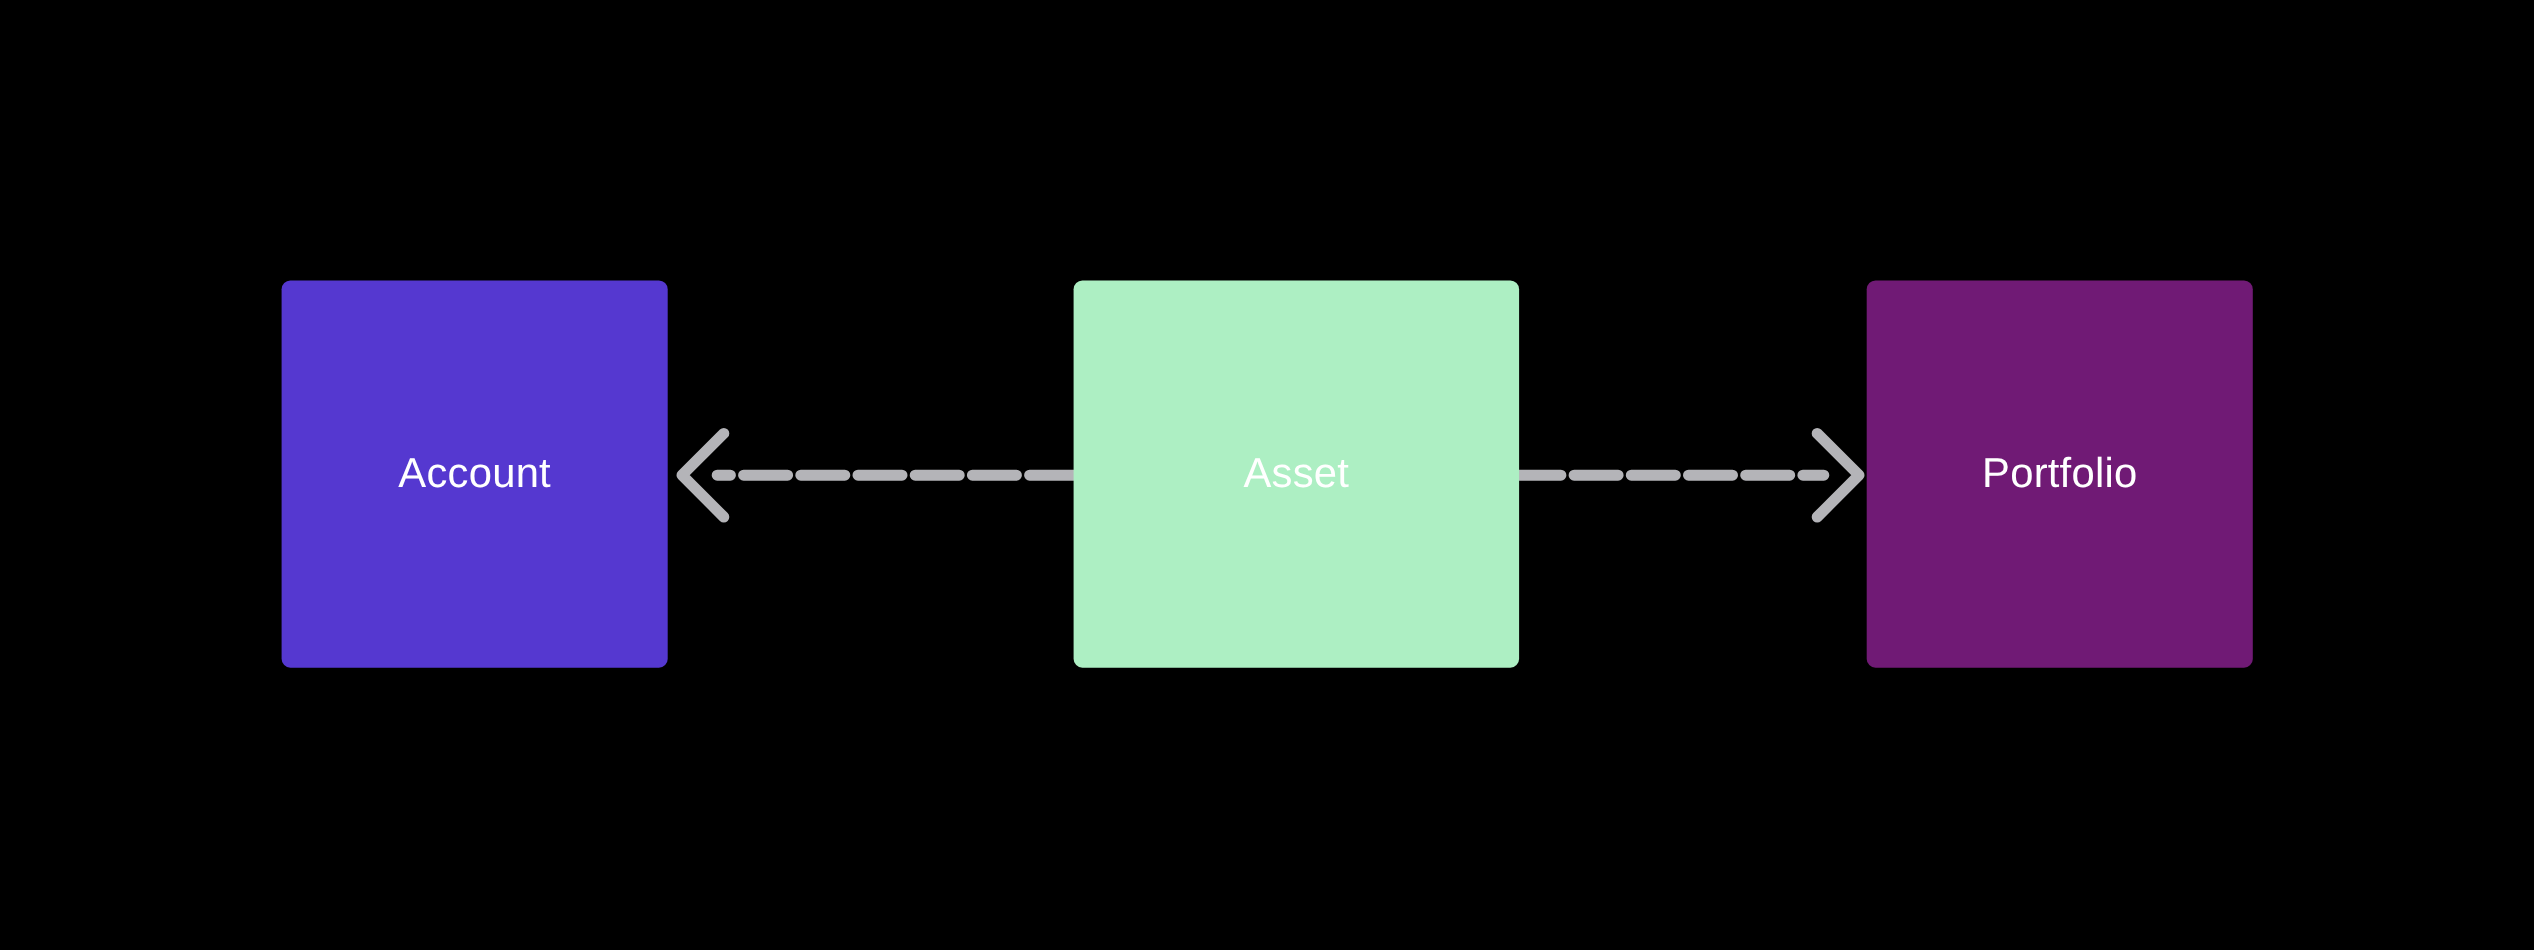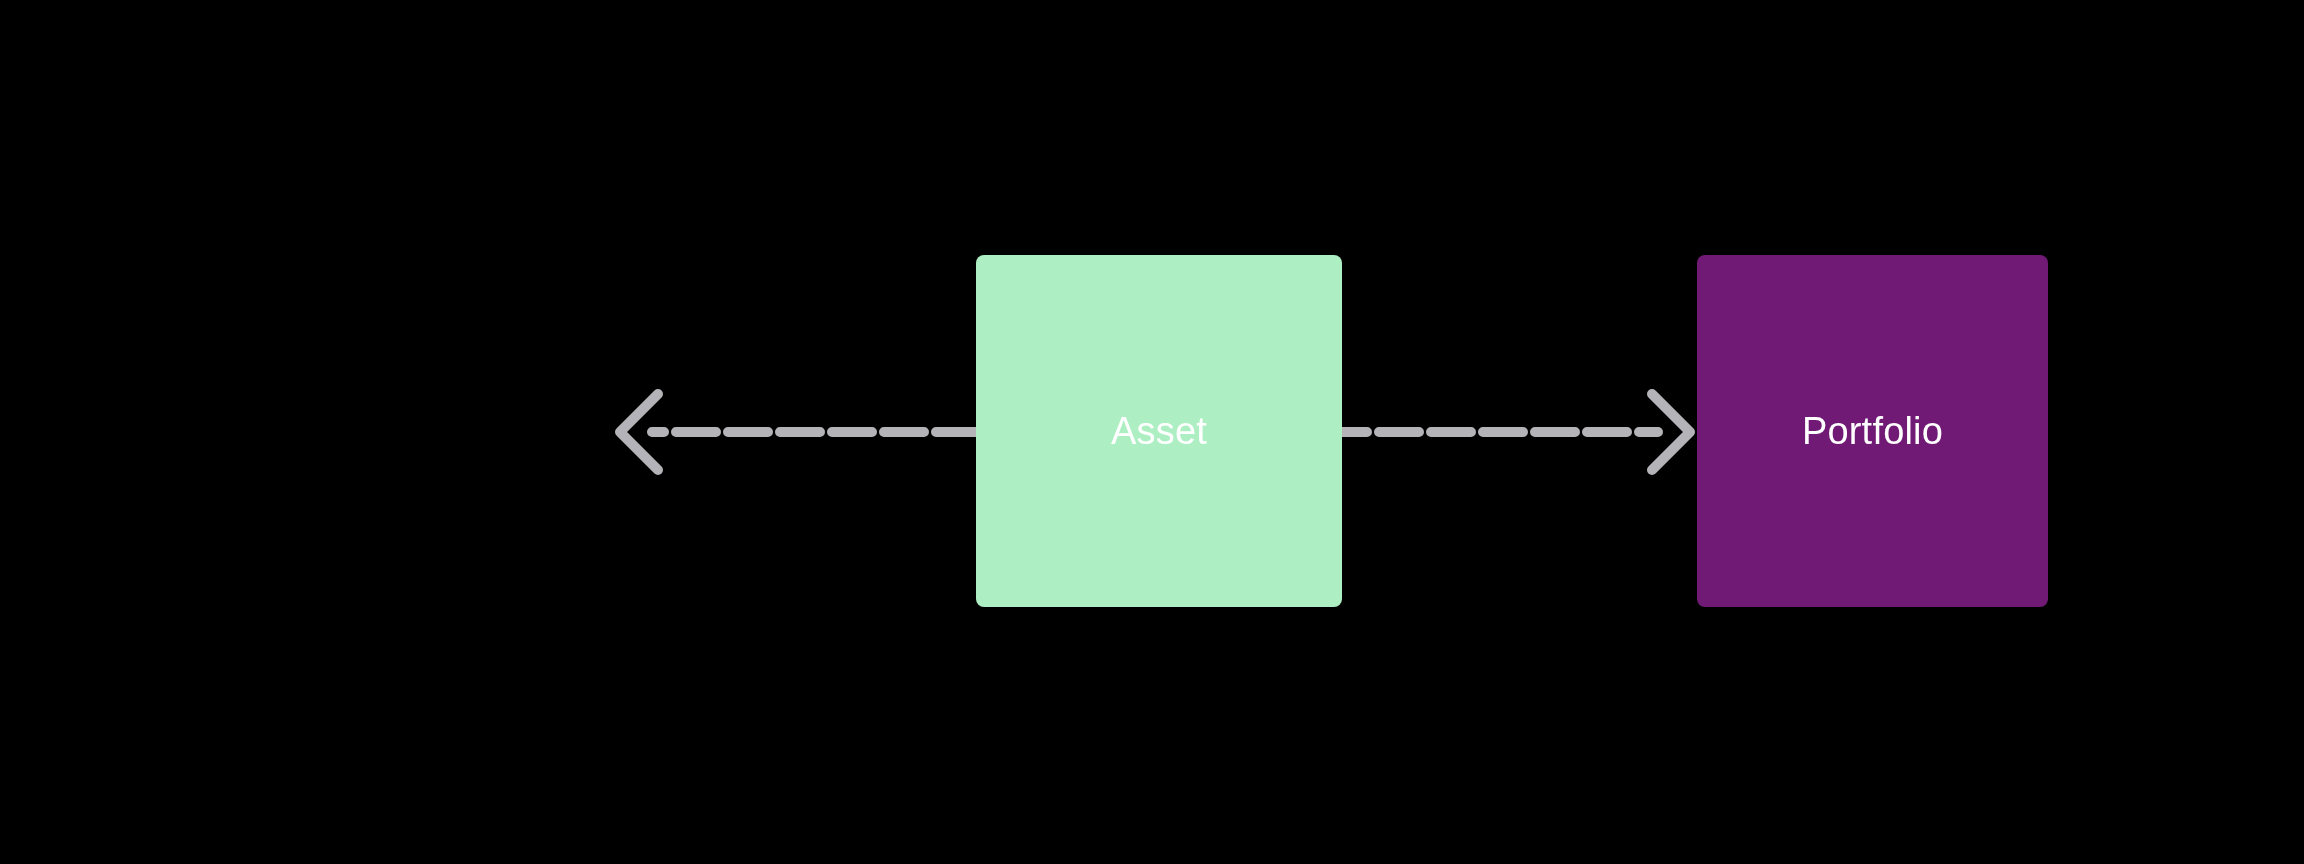--- a/index.html
+++ b/index.html
@@ -39,21 +39,21 @@
   #node-account {
     left: 256px;
     top: 255px;
     width: 351px;
     height: 352px;
     background: #5538D0;
   }
   #node-asset {
     left: 976px;
     top: 255px;
-    width: 366px;
+    width: 405px;
     height: 352px;
     background: #ADEFC3;
   }
   #node-portfolio {
     left: 1697px;
     top: 255px;
     width: 351px;
     height: 352px;
     background: #701a75;
   }
@@ -77,20 +77,23 @@
       <line x1="976" y1="432" x2="652" y2="432" stroke="#B4B4B8" stroke-width="10" stroke-linecap="round" stroke-dasharray="40 12"></line>
       <polyline points="658,394 620,432 658,470" fill="none" stroke="#B4B4B8" stroke-width="10" stroke-linecap="round" stroke-linejoin="round"></polyline>
     </g>
 
     <g>
       <line x1="1327" y1="432" x2="1658" y2="432" stroke="#B4B4B8" stroke-width="10" stroke-linecap="round" stroke-dasharray="40 12"></line>
       <polyline points="1652,394 1690,432 1652,470" fill="none" stroke="#B4B4B8" stroke-width="10" stroke-linecap="round" stroke-linejoin="round"></polyline>
     </g>
   </svg>
 
+  <div class="node" id="node-account">
+    <span class="node-label" style="color:#FFFFFF">Account</span>
+  </div>
 
   <div class="node" id="node-asset">
     <span class="node-label" style="color:#FFFFFF">Asset</span>
   </div>
 
   <div class="node" id="node-portfolio">
     <span class="node-label" style="color:#FFFFFF">Portfolio</span>
   </div>
 
 </div>

